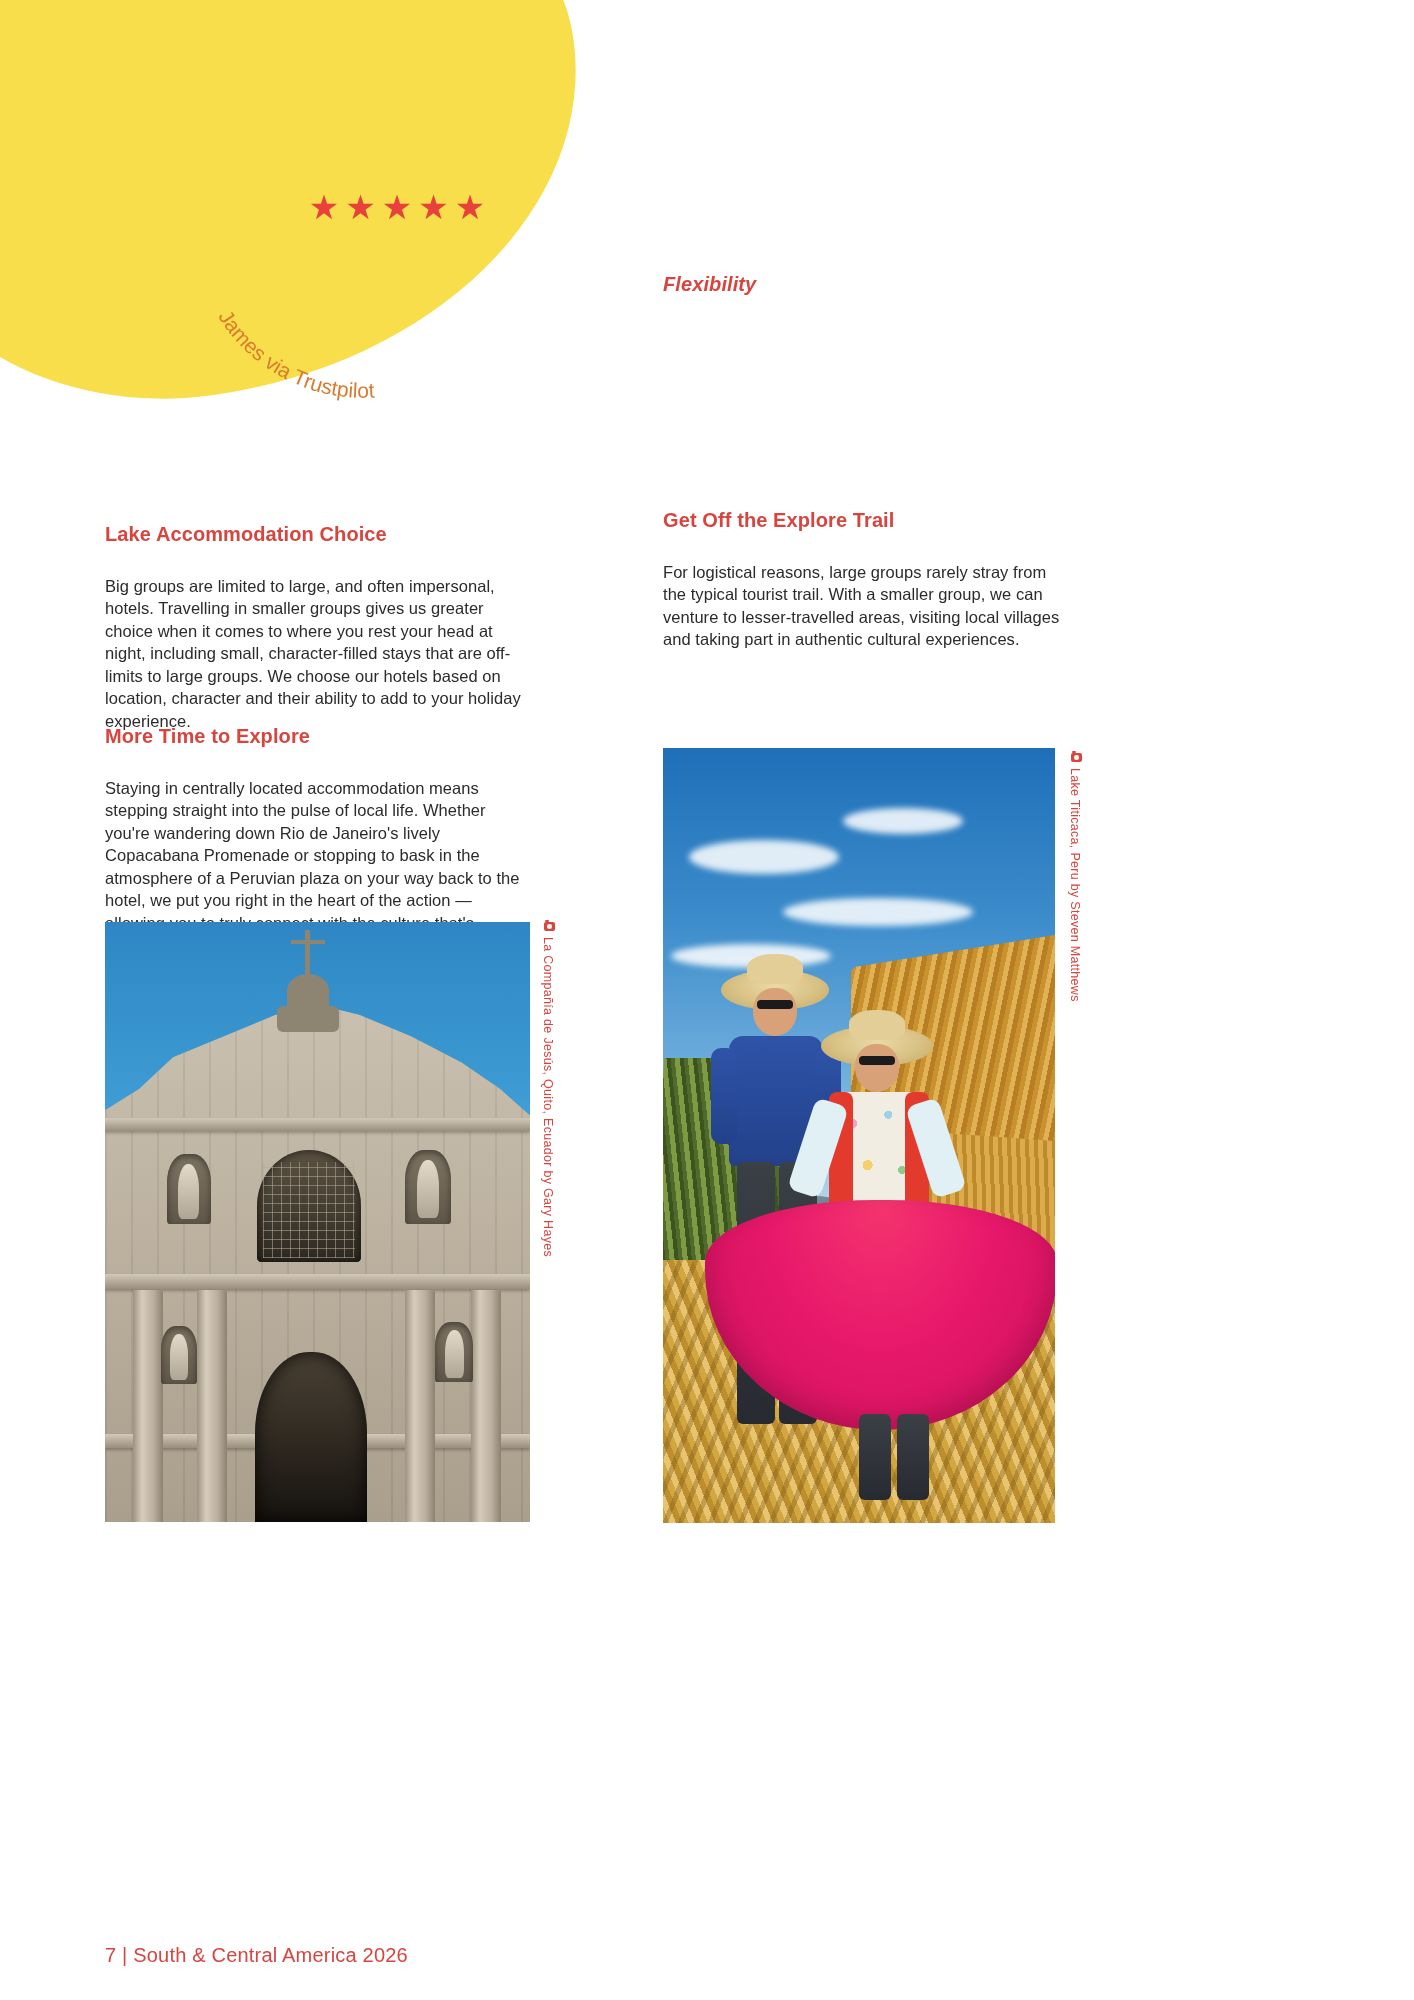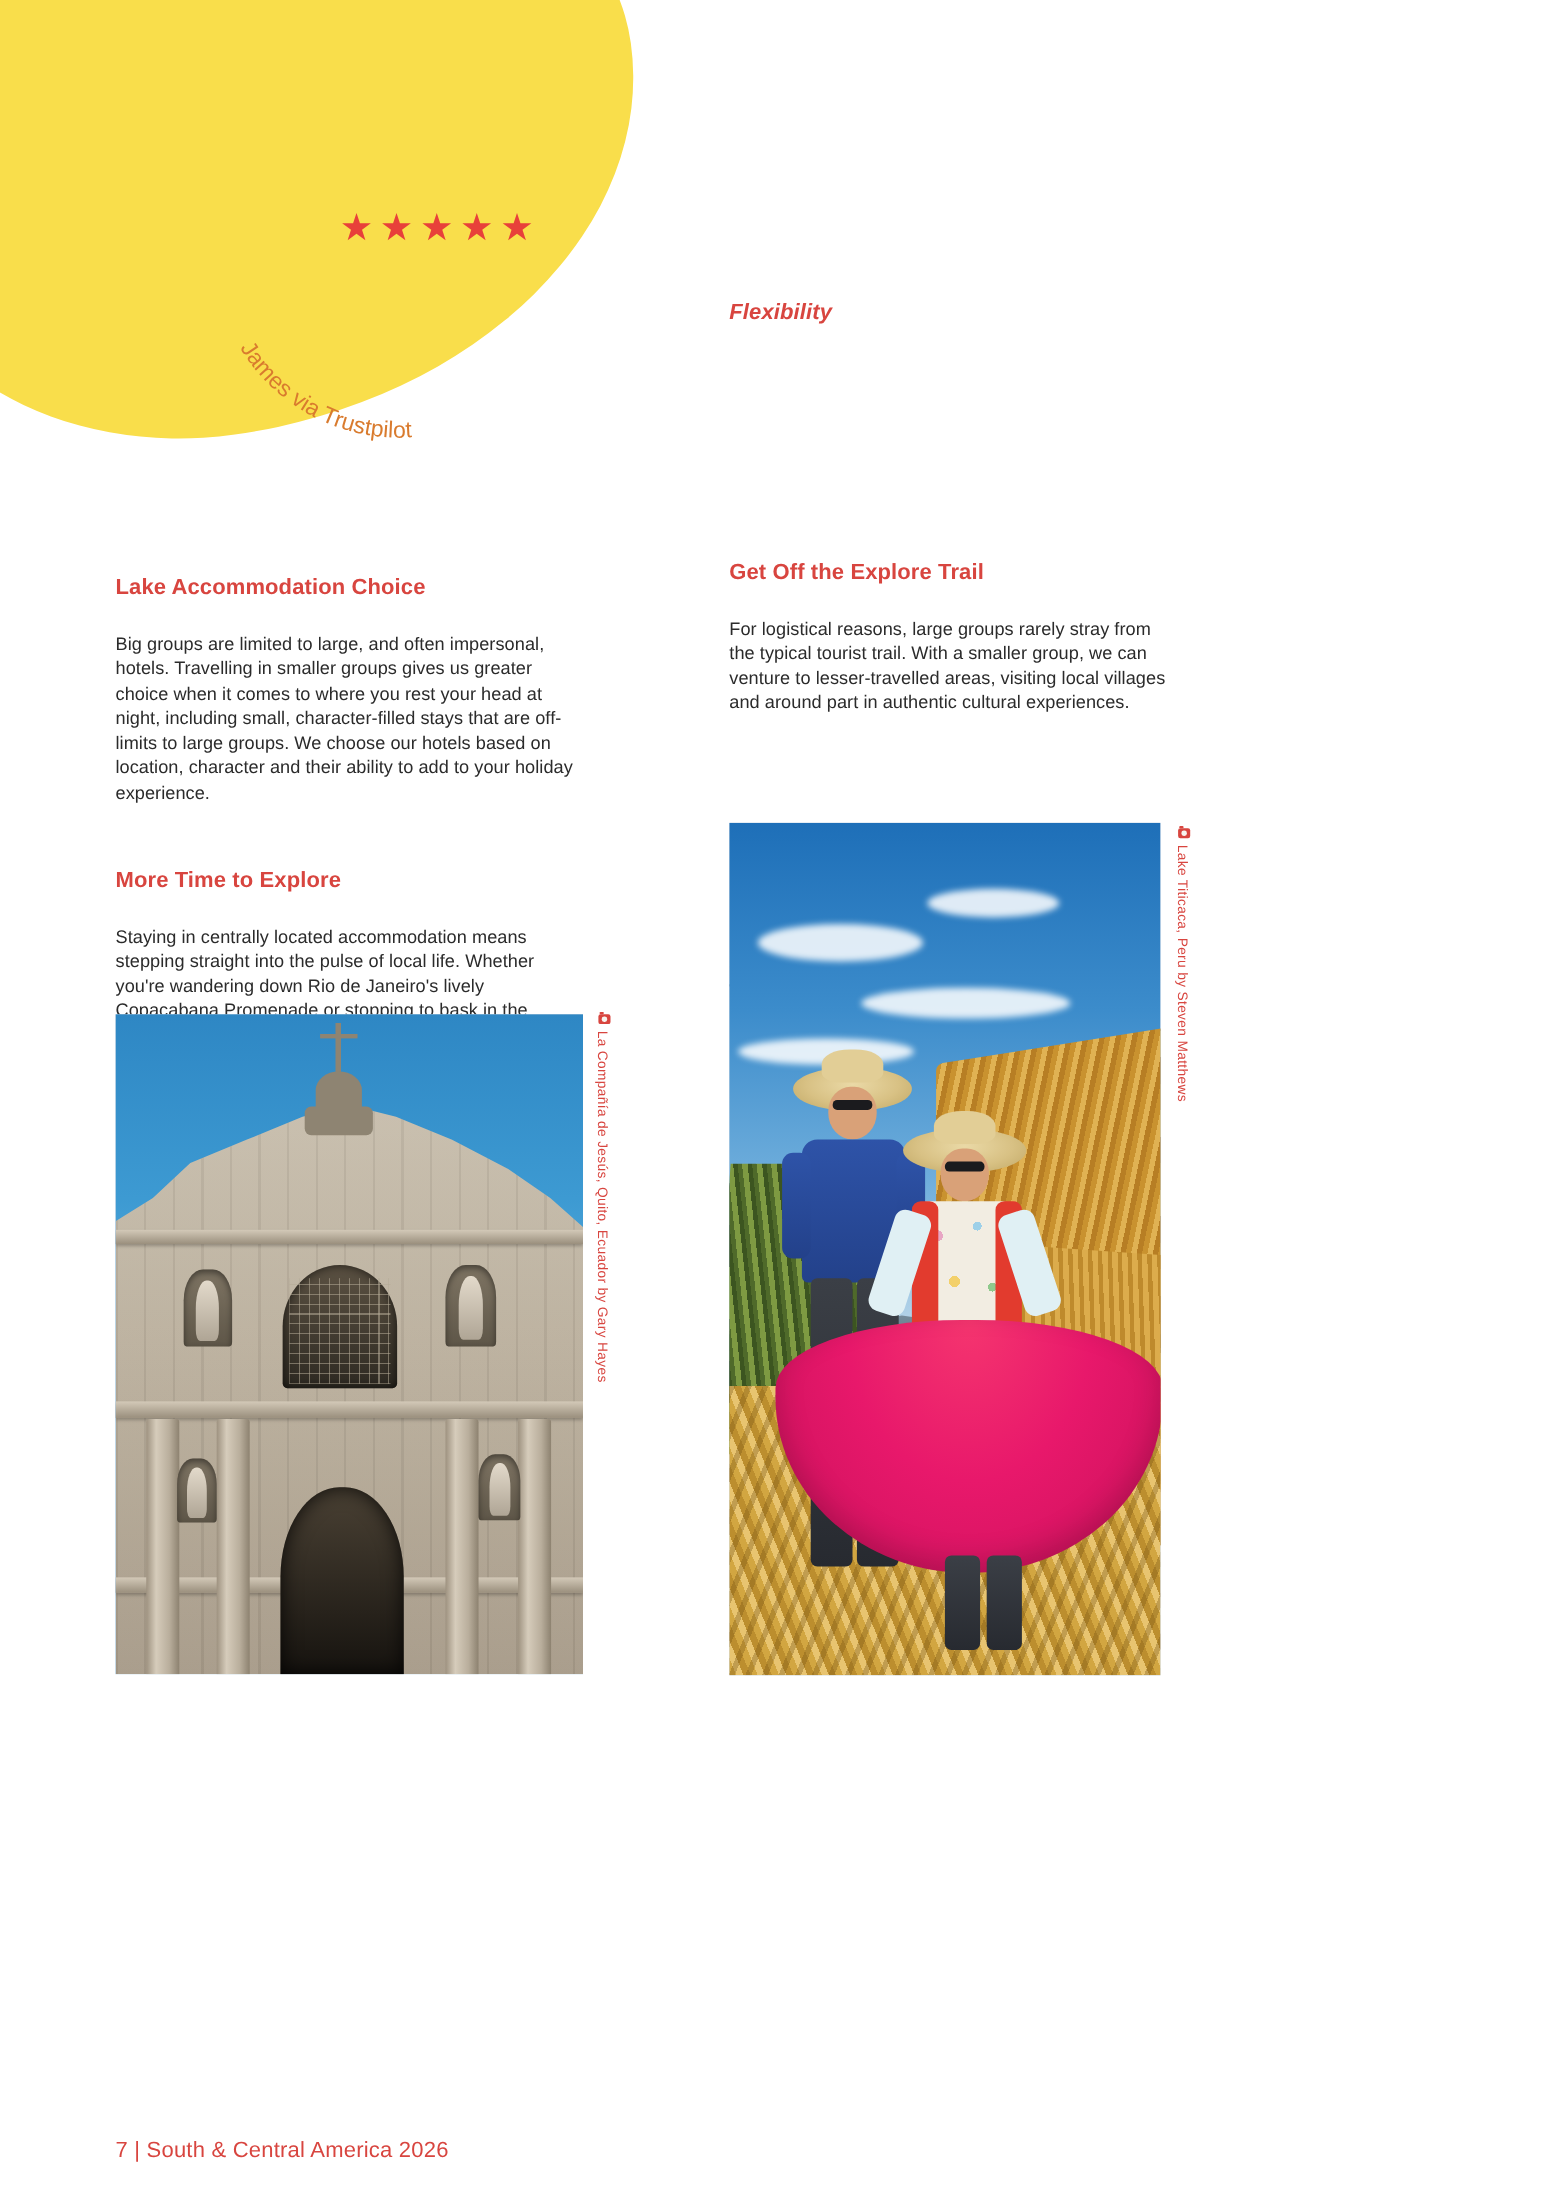--- a/index.html
+++ b/index.html
@@ -368,36 +368,36 @@
 
 <div class="page">
 
   <div class="col-left">
 
     <div class="blk" style="top:522px;">
       <h2 class="section-head">Lake Accommodation Choice</h2>
       <p class="body-copy" style="margin-top:28px;">Big groups are limited to large, and often impersonal, hotels. Travelling in smaller groups gives us greater choice when it comes to where you rest your head at night, including small, character-filled stays that are off-limits to large groups. We choose our hotels based on location, character and their ability to add to your holiday experience.</p>
     </div>
 
-    <div class="blk" style="top:788px;">
+    <div class="blk" style="top:724px;">
       <h2 class="section-head">More Time to Explore</h2>
       <p class="body-copy" style="margin-top:28px;">Staying in centrally located accommodation means stepping straight into the pulse of local life. Whether you're wandering down Rio de Janeiro's lively Copacabana Promenade or stopping to bask in the atmosphere of a Peruvian plaza on your way back to the hotel, we put you right in the heart of the action — allowing you to truly connect with the culture that's shaped your destination, rather than wasting time caught up in traffic.</p>
     </div>
 
   </div>
 
   <div class="col-right">
 
     <div class="blk" style="top:272px;font-style:italic;">
       <h2 class="section-head">Flexibility</h2>
     </div>
 
     <div class="blk" style="top:508px;">
       <h2 class="section-head">Get Off the Explore Trail</h2>
-      <p class="body-copy" style="margin-top:28px;">For logistical reasons, large groups rarely stray from the typical tourist trail. With a smaller group, we can venture to lesser-travelled areas, visiting local villages and around part in authentic cultural experiences.</p>
+      <p class="body-copy" style="margin-top:28px;">For logistical reasons, large groups rarely stray from the typical tourist trail. With a smaller group, we can venture to lesser-travelled areas, visiting local villages and taking part in authentic cultural experiences.</p>
     </div>
 
     <div class="blk" style="top:745px;">
       <h2 class="section-head">Be a Responsible Tourist</h2>
       <p class="body-copy" style="margin-top:28px;">Small groups are low-impact and don't spoil the very place you've come to see. By not being limited to large hotels and restaurants, we are able to better support the communities who are sharing their world with us.</p>
     </div>
 
   </div>
 
   <div class="photo photo-left">

